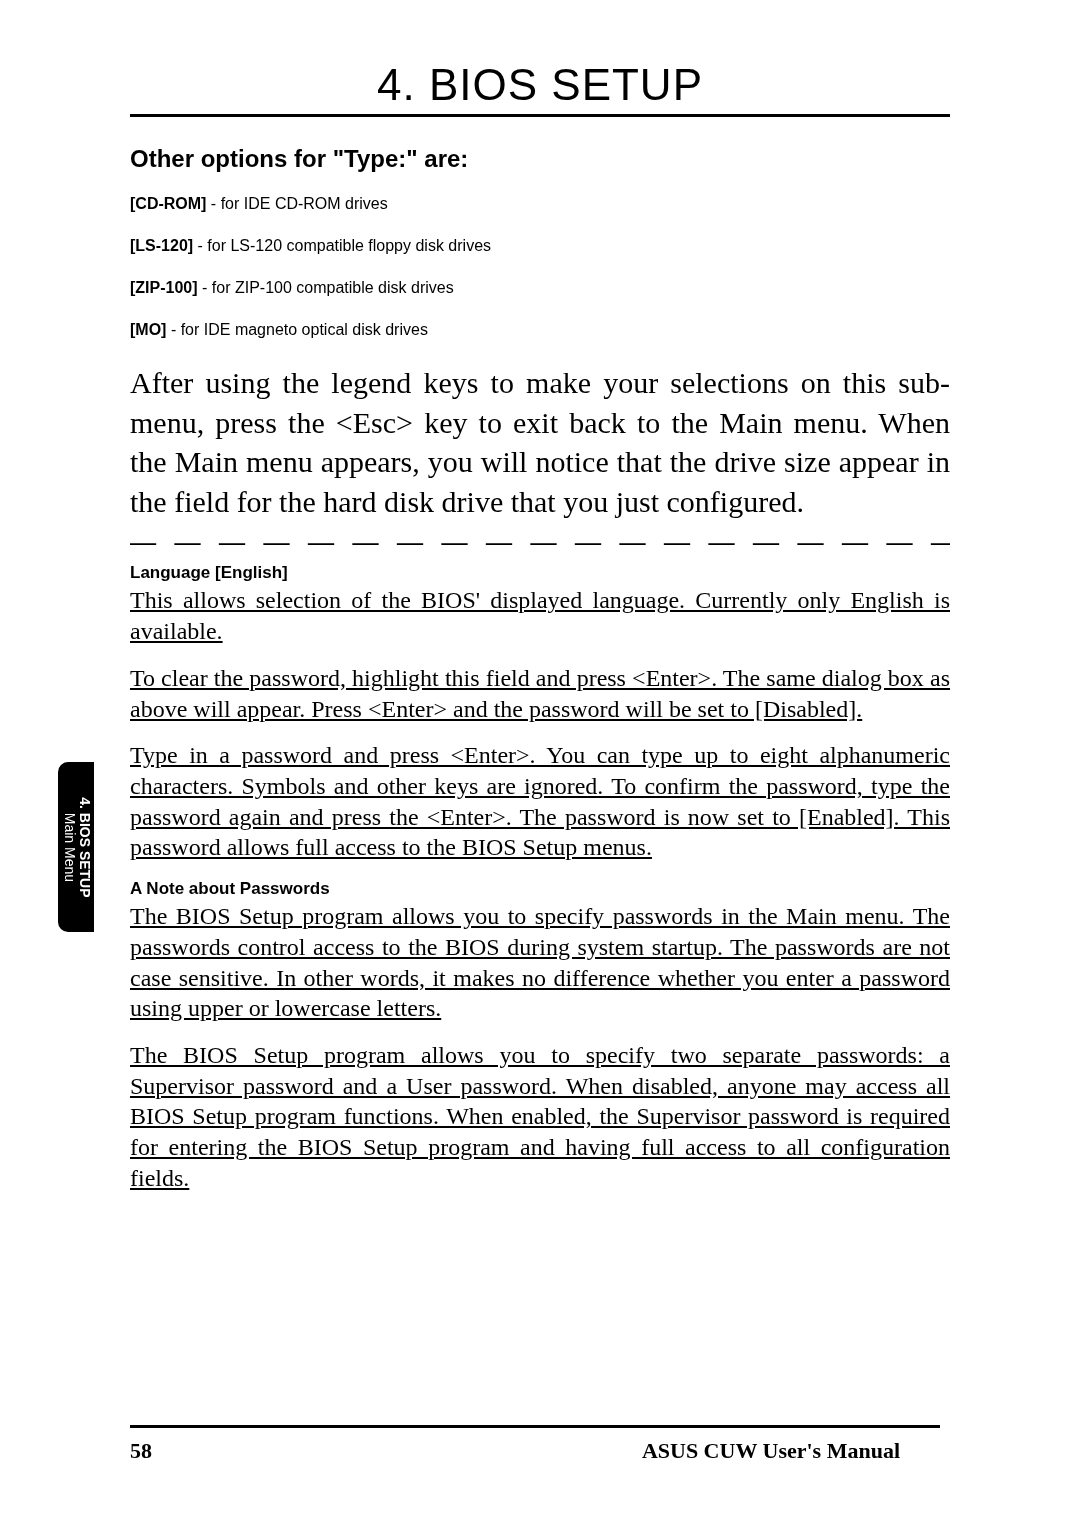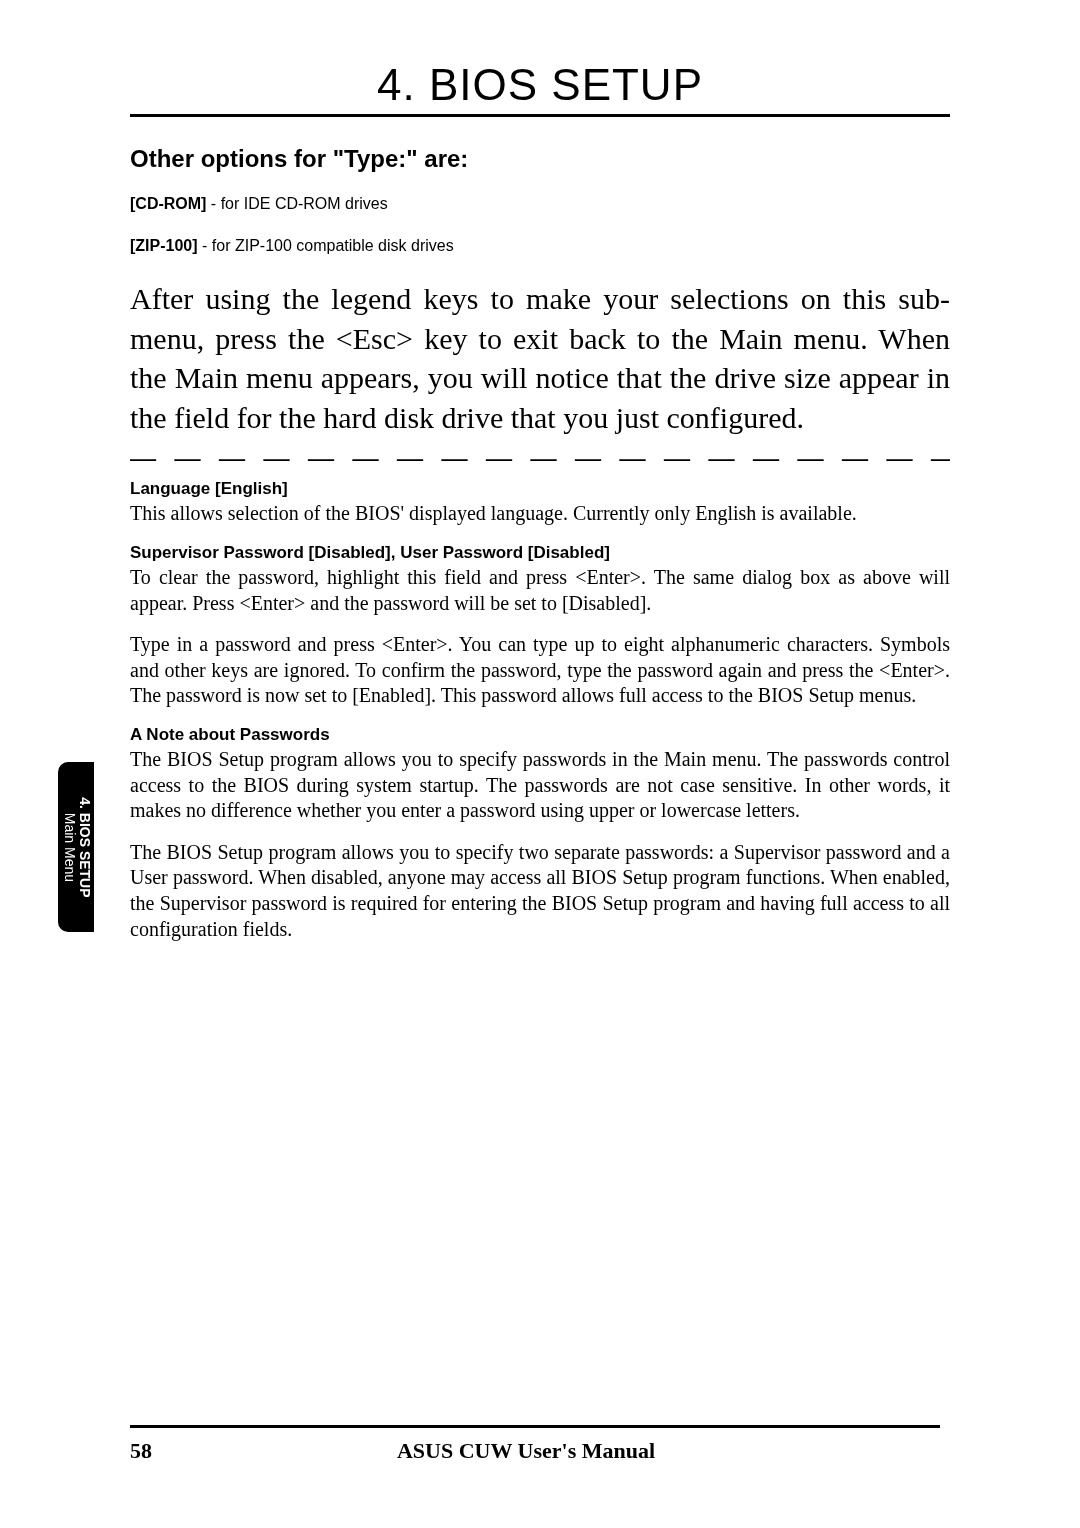--- a/index.html
+++ b/index.html
@@ -54,24 +54,25 @@
     white-space: nowrap;
   }
   .sub-heading {
     font-family: Arial, Helvetica, sans-serif;
     font-weight: bold;
     font-size: 17px;
     margin-top: 6px;
     margin-bottom: 2px;
   }
   .para2 {
-    font-size: 20px;
+    font-size: 24px;
     line-height: 1.28;
     text-align: justify;
     margin-bottom: 16px;
+    text-decoration: underline;
   }
   .side-tab {
     position: absolute;
     left: 58px;
     top: 762px;
     width: 36px;
     height: 170px;
     background: #000;
     color: #fff;
     border-top-left-radius: 10px;
@@ -106,55 +107,60 @@
     align-items: baseline;
     font-family: "Times New Roman", serif;
   }
   .footer-page {
     font-weight: bold;
     font-size: 22px;
   }
   .footer-title {
     font-weight: bold;
     font-size: 22px;
-    text-align: center;
+    text-align: right;
     flex: 1;
   }
   .footer-spacer { width: 40px; }
   .gap-top { margin-top: 18px; }
 </style>
 </head>
 <body>
 
 <div class="page">
 
   <div class="chapter-title">4. BIOS SETUP</div>
   <hr class="hr-thick">
 
   <div class="section-bold">Other options for "Type:" are:</div>
 
   <div class="option-line">
     <span class="bold">[CD-ROM]</span><span> - for IDE CD-ROM drives</span>
   </div>
 
+  <div class="option-line">
+    <span class="bold">[LS-120]</span><span> - for LS-120 compatible floppy disk drives</span>
+  </div>
 
   <div class="option-line">
     <span class="bold">[ZIP-100]</span><span> - for ZIP-100 compatible disk drives</span>
   </div>
 
+  <div class="option-line">
+    <span class="bold">[MO]</span><span> - for IDE magneto optical disk drives</span>
+  </div>
 
 
   <div class="para gap-top">After using the legend keys to make your selections on this sub-menu, press the &lt;Esc&gt; key to exit back to the Main menu. When the Main menu appears, you will notice that the drive size appear in the field for the hard disk drive that you just configured.</div>
 
   <div class="divider-dashed">— — — — — — — — — — — — — — — — — — — — — — —</div>
 
   <div class="sub-heading">Language [English]</div>
   <div class="para2">This allows selection of the BIOS' displayed language. Currently only English is available.</div>
 
-  <div class="sub-heading">Supervisor Password [Disabled], User Password [Disabled]</div>
   <div class="para2">To clear the password, highlight this field and press &lt;Enter&gt;. The same dialog box as above will appear. Press &lt;Enter&gt; and the password will be set to [Disabled].</div>
   <div class="para2">Type in a password and press &lt;Enter&gt;. You can type up to eight alphanumeric characters. Symbols and other keys are ignored. To confirm the password, type the password again and press the &lt;Enter&gt;. The password is now set to [Enabled]. This password allows full access to the BIOS Setup menus.</div>
 
   <div class="sub-heading">A Note about Passwords</div>
   <div class="para2">The BIOS Setup program allows you to specify passwords in the Main menu. The passwords control access to the BIOS during system startup. The passwords are not case sensitive. In other words, it makes no difference whether you enter a password using upper or lowercase letters.</div>
   <div class="para2">The BIOS Setup program allows you to specify two separate passwords: a Supervisor password and a User password. When disabled, anyone may access all BIOS Setup program functions. When enabled, the Supervisor password is required for entering the BIOS Setup program and having full access to all configuration fields.</div>
 
 </div>
 
 <div class="side-tab">

